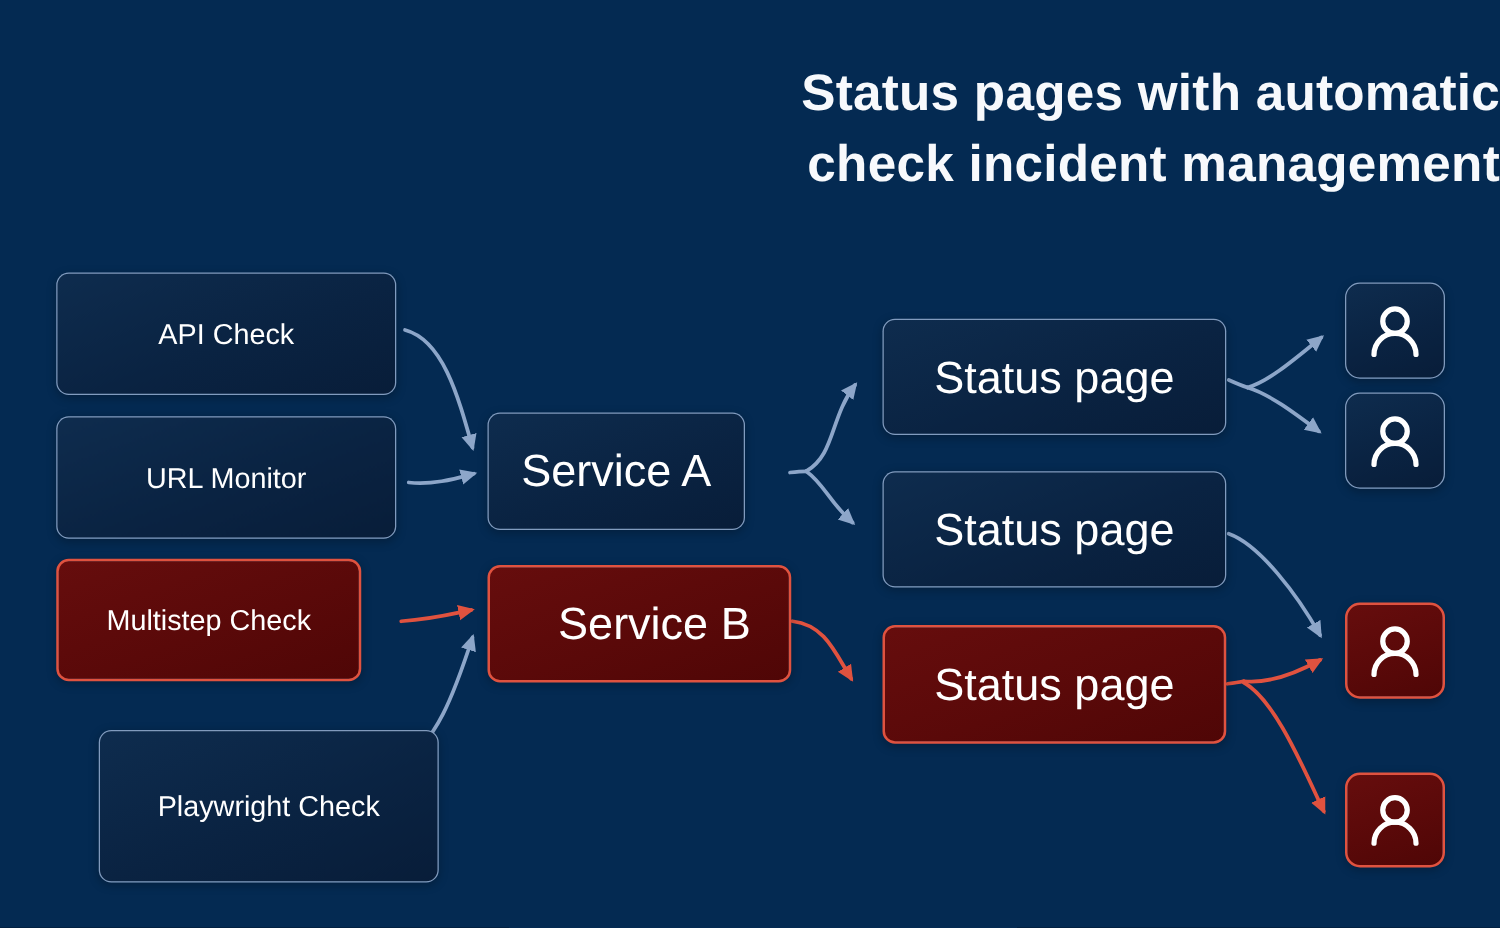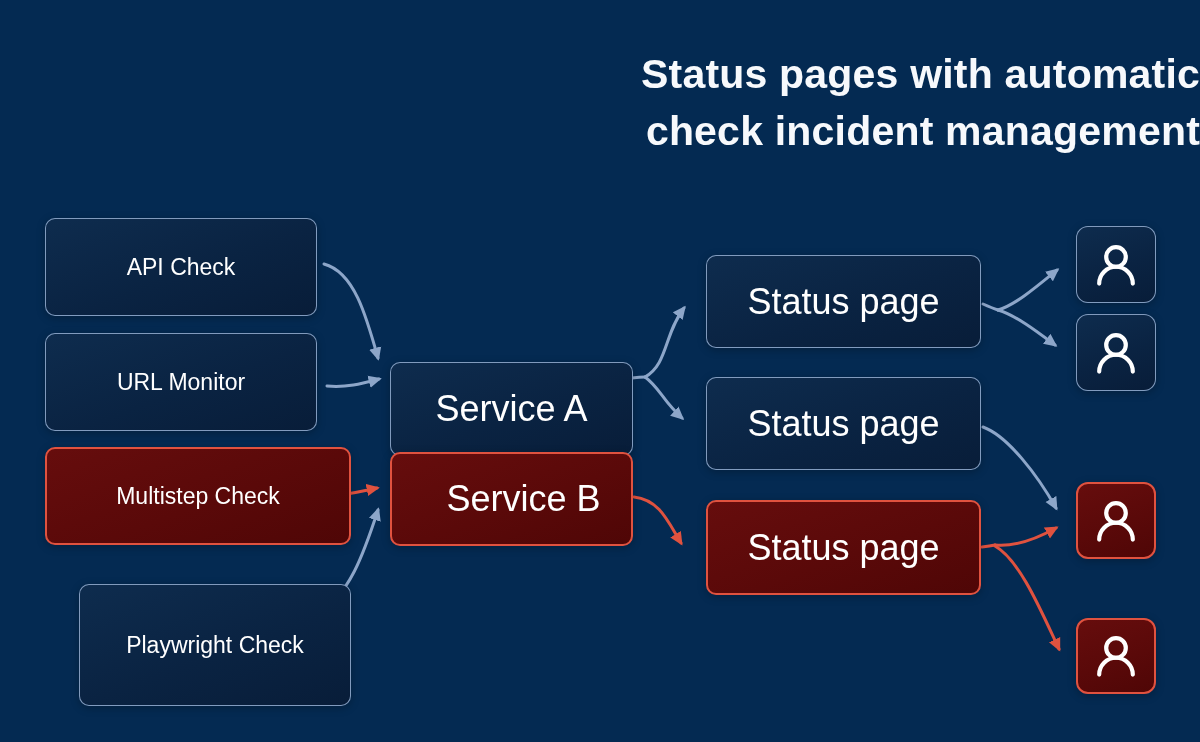--- a/index.html
+++ b/index.html
@@ -88,28 +88,28 @@
       <path d="M 995 546 C 1020 560 1042 613 1059 649" marker-end="url(#ah-red)"></path>
     </g>
   </svg>
 
   <div class="node" style="left:45px;top:218px;width:272px;height:98px;justify-content:center;">
     <span class="label">API Check</span>
   </div>
   <div class="node" style="left:45px;top:333px;width:272px;height:98px;">
     <span class="label">URL Monitor</span>
   </div>
-  <div class="node alert" style="left:45px;top:447px;width:306px;height:98px;">
+  <div class="node alert" style="left:45px;top:447px;width:244px;height:98px;">
     <span class="label">Multistep Check</span>
   </div>
   <div class="node" style="left:45px;top:584px;width:272px;height:122px;margin-left:34px;">
     <span class="label">Playwright Check</span>
   </div>
 
-  <div class="node big" style="left:390px;top:330px;width:243px;height:94px;margin-top:32px;">
+  <div class="node big" style="left:390px;top:330px;width:206px;height:94px;">
     <span class="label">Service A</span>
   </div>
   <div class="node big alert" style="left:390px;top:452px;width:243px;height:94px;padding-left:24px;">
     <span class="label">Service B</span>
   </div>
 
   <div class="node big" style="left:706px;top:255px;width:275px;height:93px;">
     <span class="label">Status page</span>
   </div>
   <div class="node big" style="left:706px;top:377px;width:275px;height:93px;">

